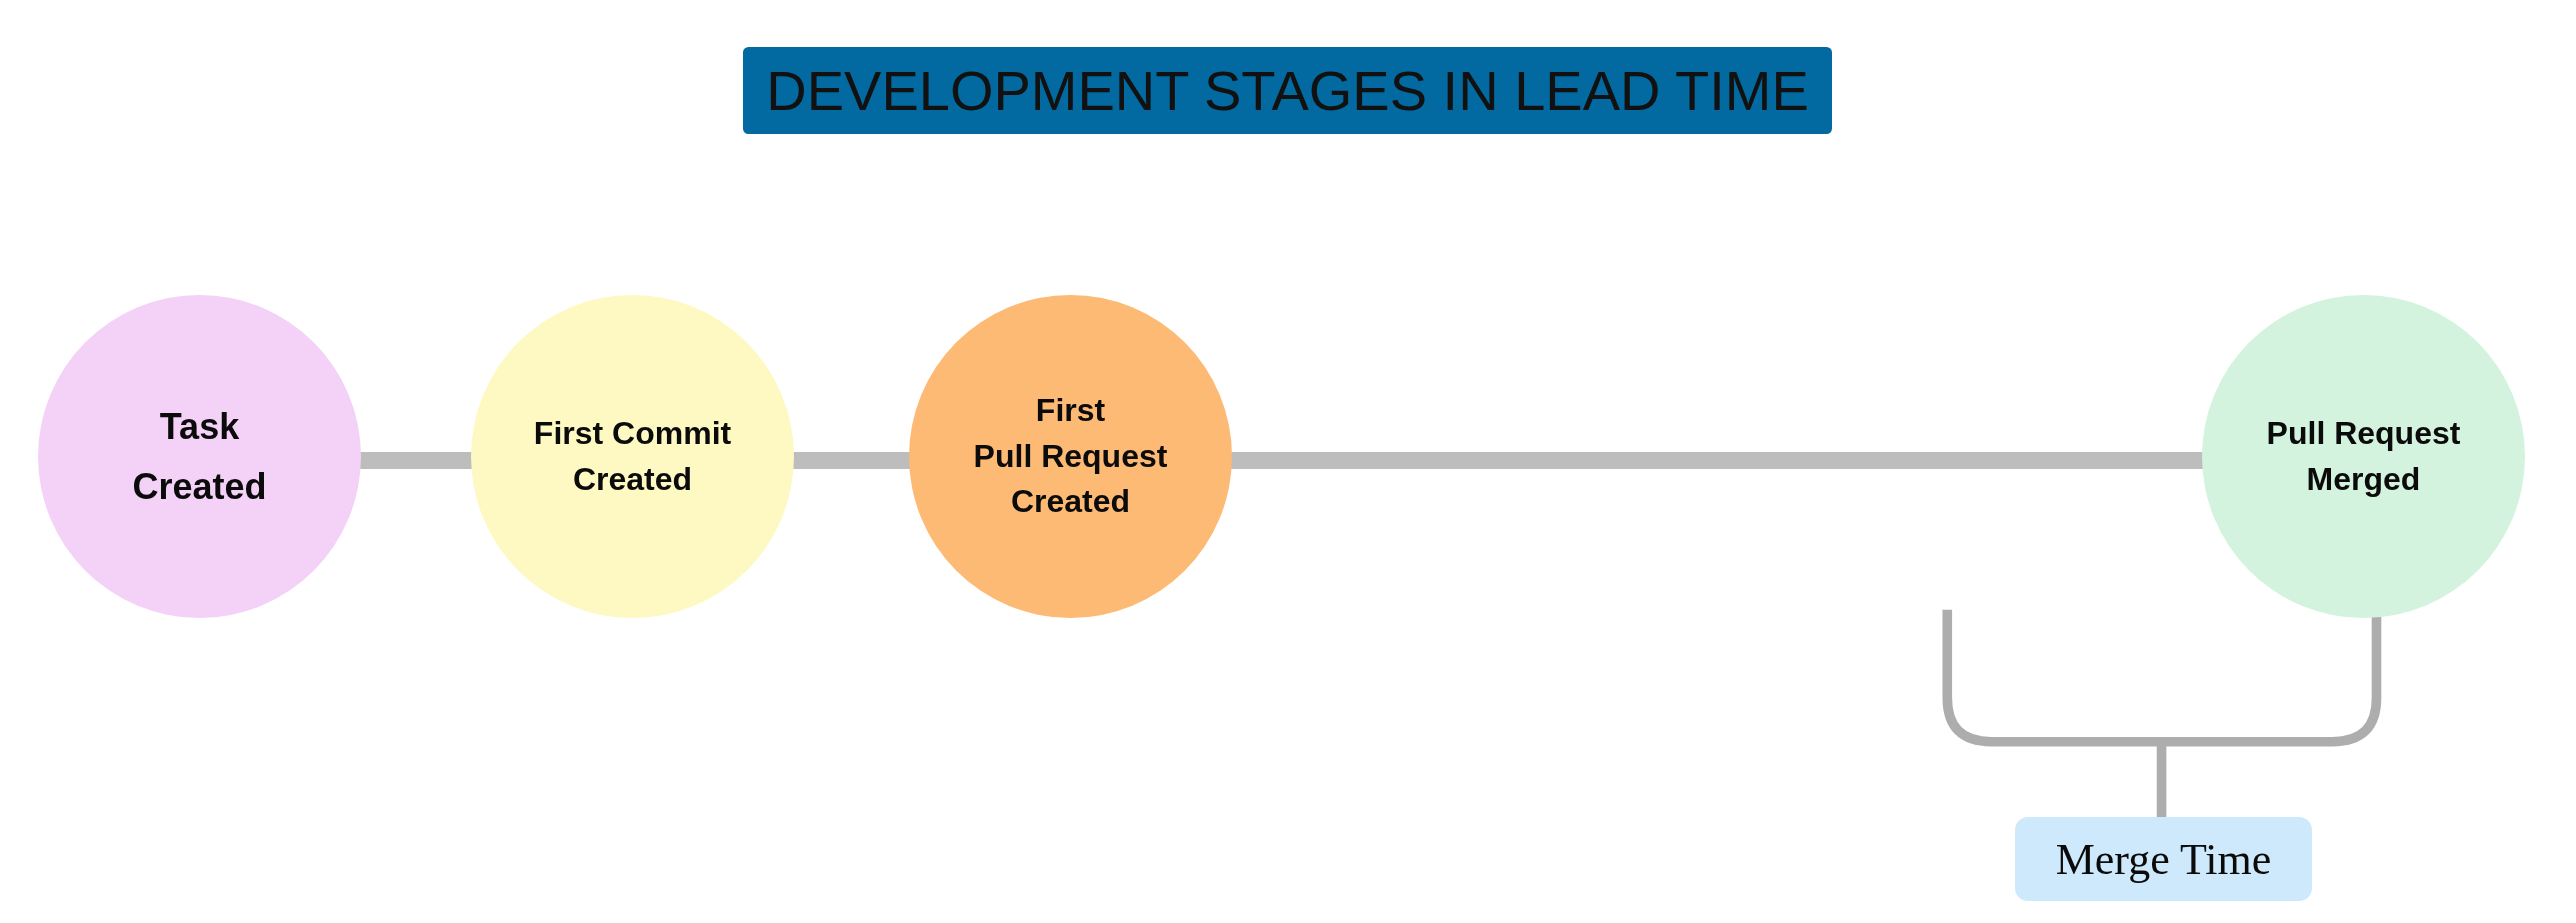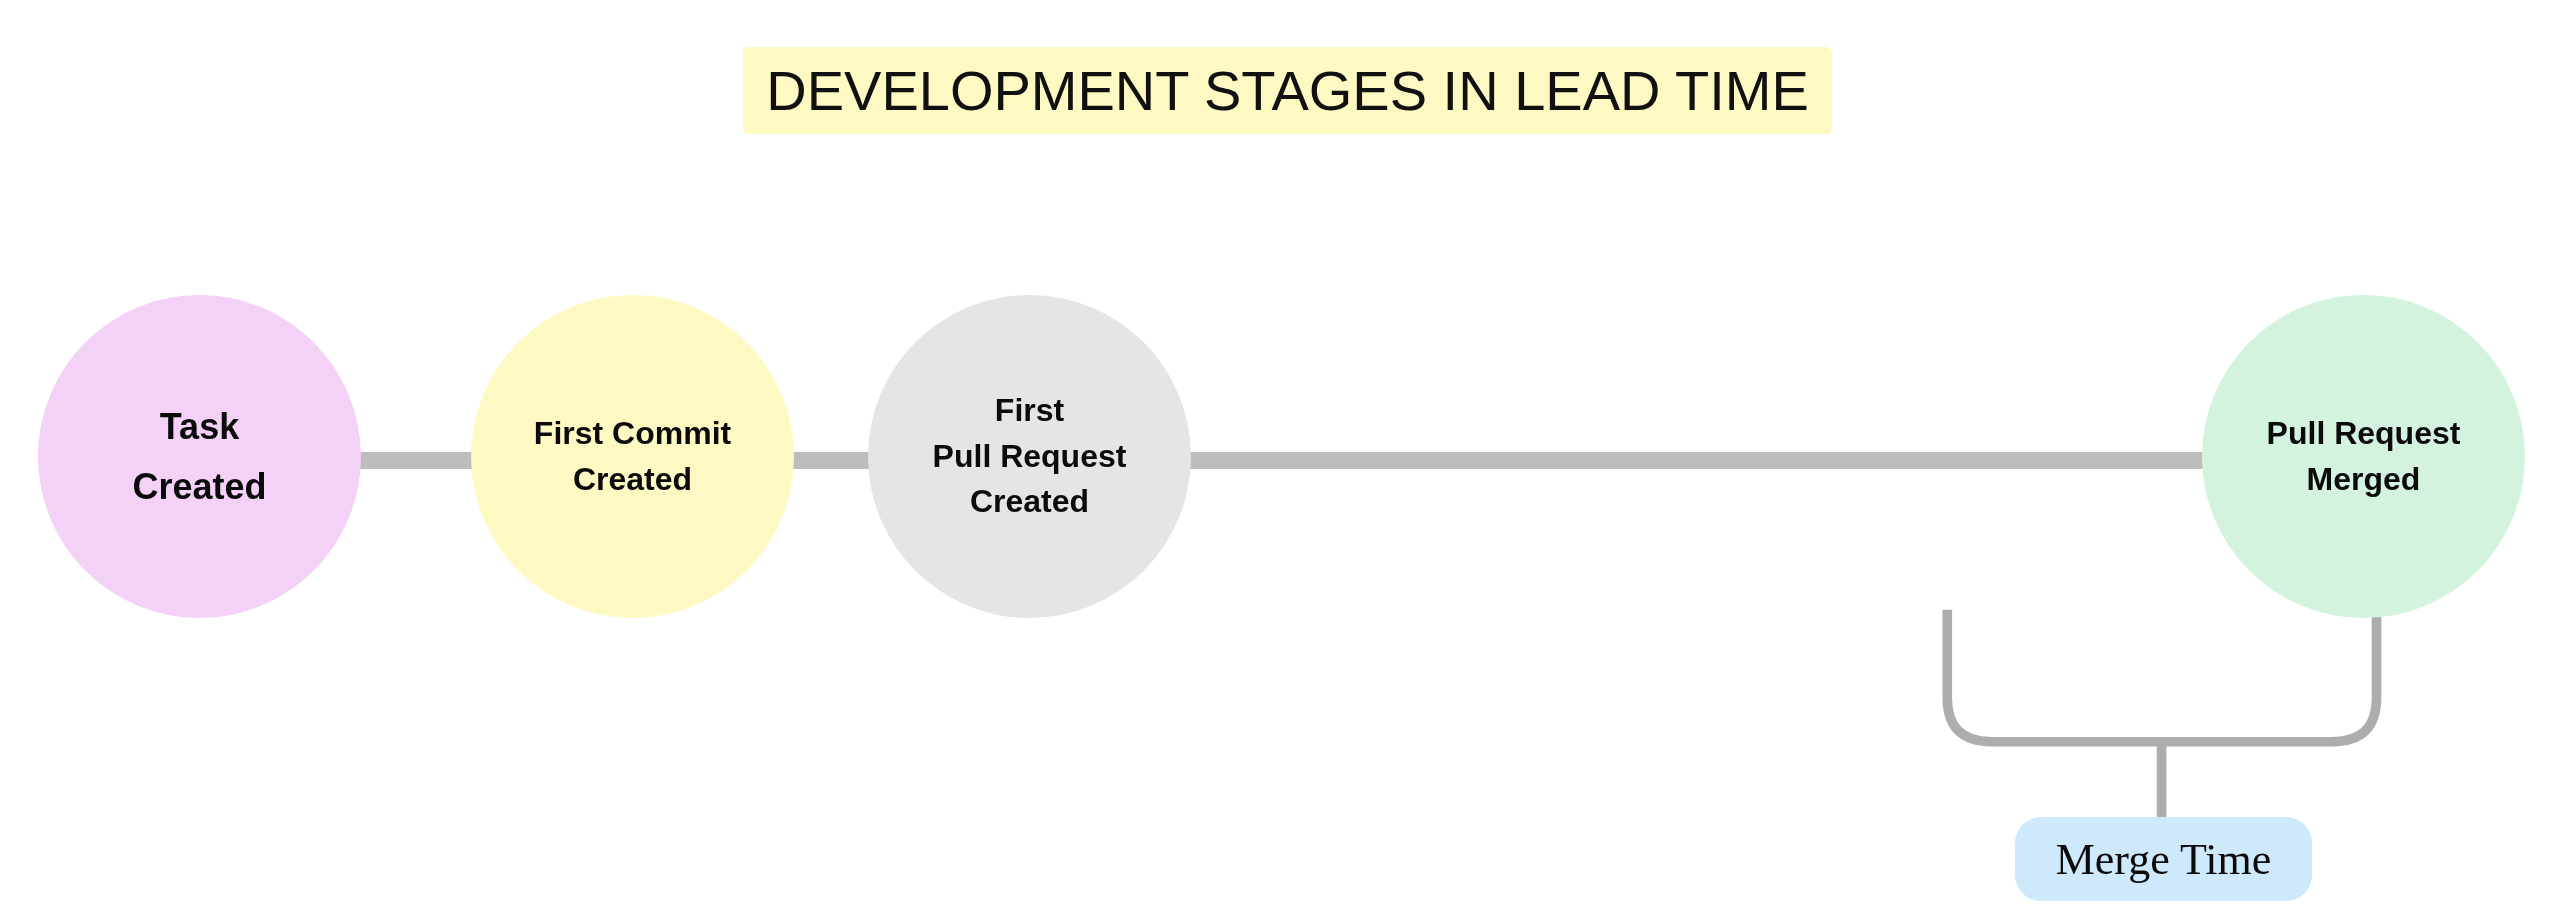--- a/index.html
+++ b/index.html
@@ -16,21 +16,21 @@
     font-family: "Liberation Sans", sans-serif;
   }
 
   
   .banner {
     position: absolute;
     left: 743px;
     top: 47px;
     width: 1089px;
     height: 87px;
-    background: #fef9c3;
+    background: #0369a1;
     border-radius: 5.5px;
     display: flex;
     align-items: center;
     justify-content: center;
   }
   .banner .title-text {
     font-size: 56px;
     font-weight: 400;
     letter-spacing: 0px;
     color: #111111;
@@ -76,34 +76,34 @@
     color: #0b0b0b;
     white-space: pre-line;
   }
   .circle.start .label {
     font-size: 36px;
     font-weight: 800;
     line-height: 1.65;
   }
   .c1 { left: 38px;   background: #f4d2f8; }
   .c2 { left: 471px;  background: #fef9c3; }
-  .c3 { left: 868px; background: #e5e5e5; }
+  .c3 { left: 909px; background: #fdba74; }
   .c4 { left: 1336px; background: #cae9fb; }
   .c5 { left: 1769px; background: #cae9fb; }
   .c6 { left: 2202px; background: #d3f3de; }
 
   
   .merge-box {
     position: absolute;
     left: 2015px;
     top: 817px;
     width: 297px;
     height: 84px;
     background: #cde9fb;
-    border-radius: 26px;
+    border-radius: 13px;
     display: flex;
     align-items: center;
     justify-content: center;
     z-index: 3;
   }
   .merge-box .merge-label {
     font-family: cursive;
     font-size: 44px;
     font-weight: 400;
     color: #0b0b0b;

